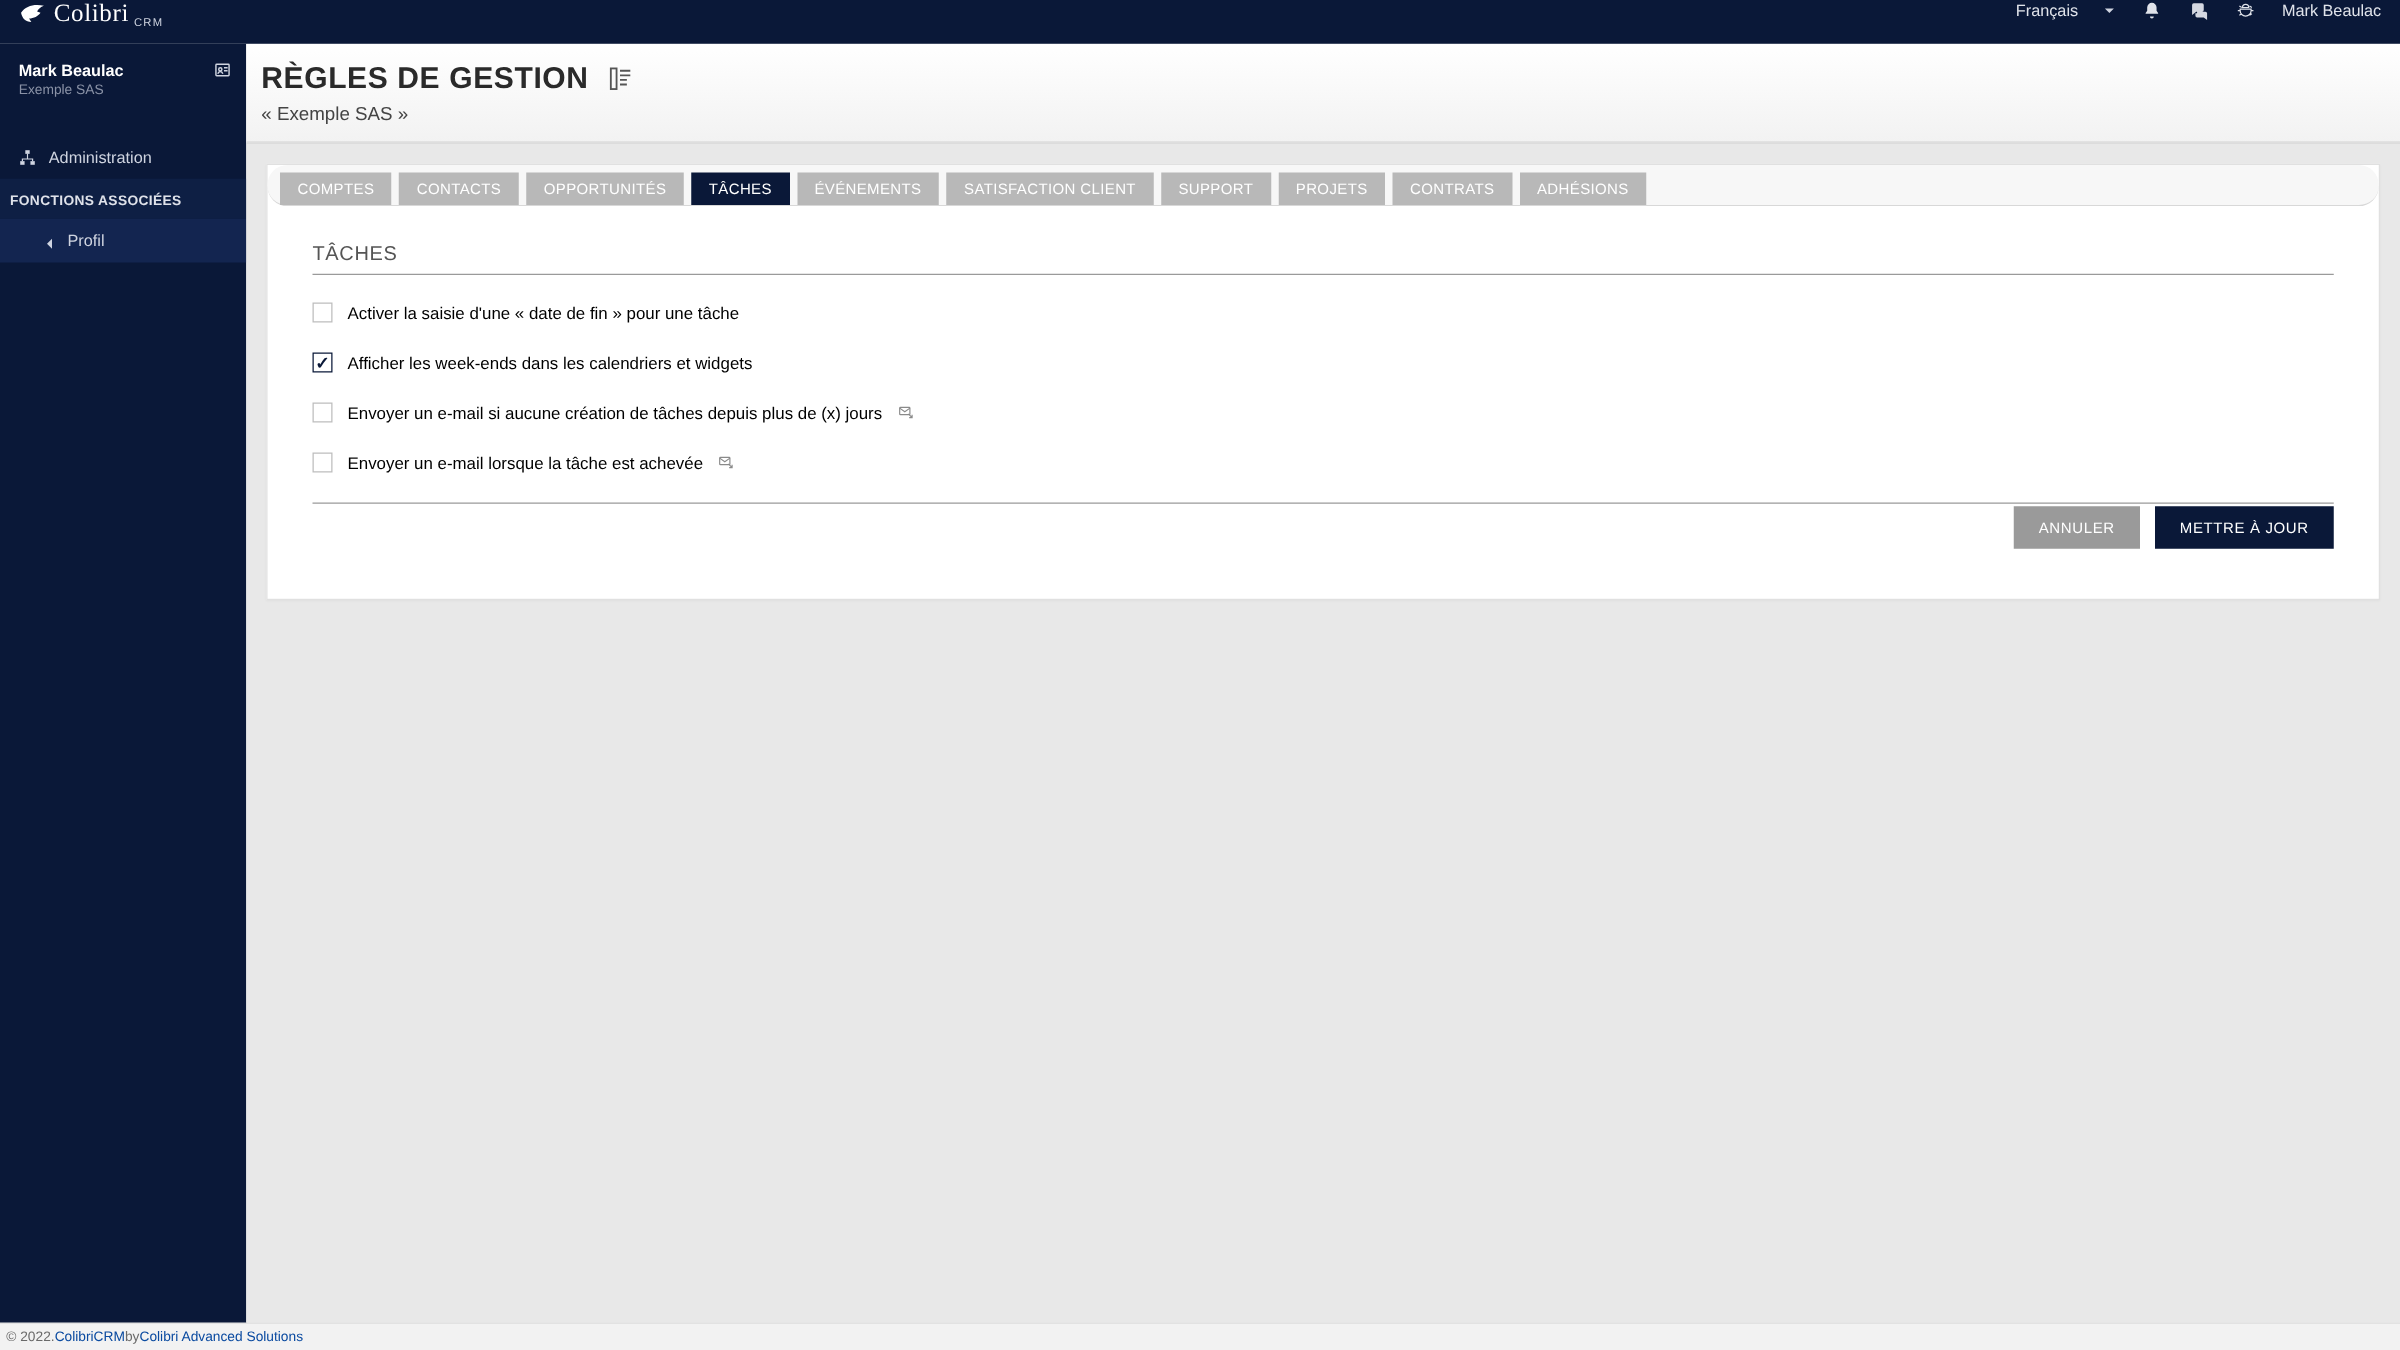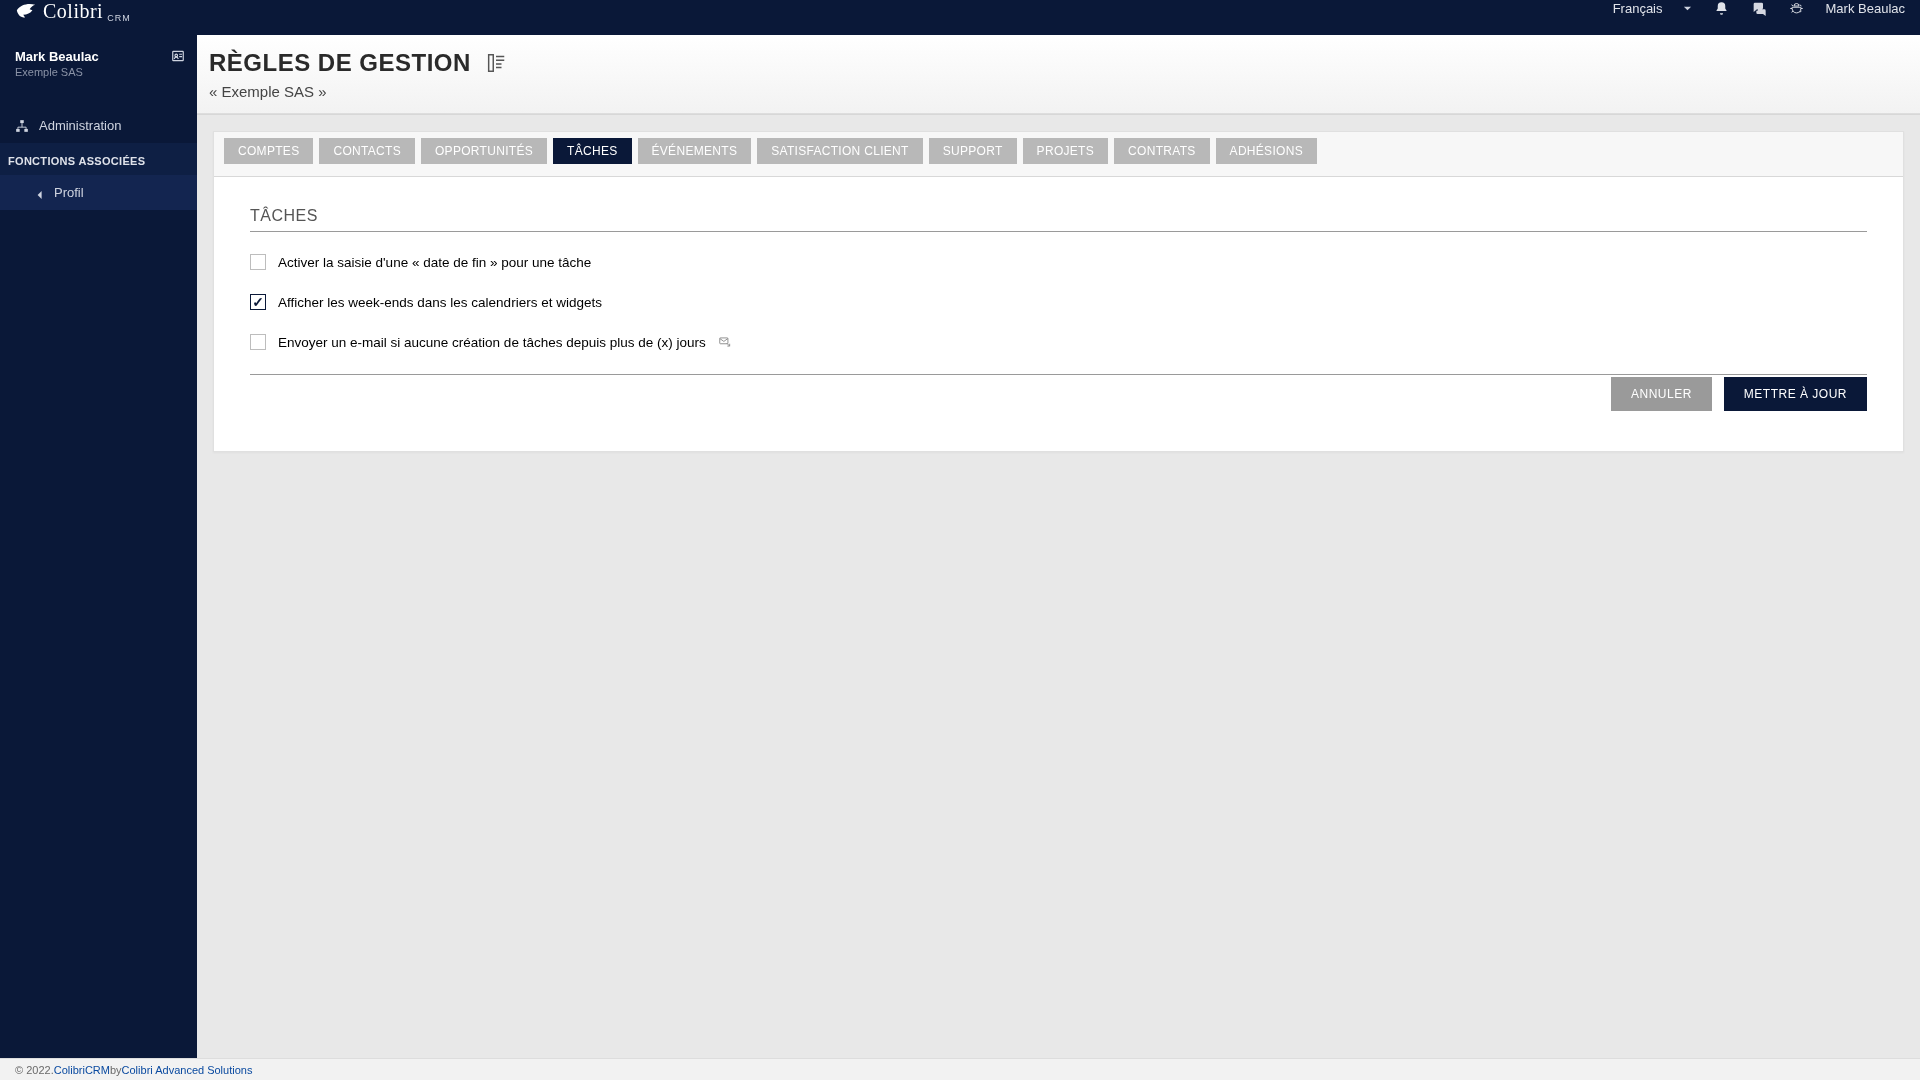--- a/index.html
+++ b/index.html
@@ -85,22 +85,23 @@
 
 .content-wrap { padding: 16px; }
 .card {
   background: #fff;
   border: 1px solid #e0e0e0;
   box-shadow: 0 1px 2px rgba(0,0,0,.04);
 }
 
 .tabs-bar {
   border-bottom: 1px solid #d8d8d8;
-  padding: 6px 6px 12px 10px;
+  padding: 6px 6px 0 10px;
   background: #f7f7f7;
+  border-radius: 16px;
 }
 .tabs { display: flex; gap: 6px; flex-wrap: wrap; }
 .tab {
   background: #b8b8b8;
   color: #fff;
   font-size: 12px;
   padding: 6px 14px;
   cursor: pointer;
   letter-spacing: 0.3px;
 }
@@ -150,21 +151,21 @@
 .btn-primary { background:#0a1838; }
 
 
 .footer {
   height: 22px;
   background: #f2f2f2;
   border-top: 1px solid #ddd;
   font-size: 11px;
   color: #6a6a6a;
   display:flex; align-items:center;
-  padding: 0 15px;
+  padding: 0 5px;
 }
 .footer a { color:#0a4aa0; text-decoration:none; }
 
 svg { display:block; }
 </style>
 </head>
 <body>
 
 <div class="top-header">
   <div class="logo-block">
@@ -296,20 +297,31 @@
             <span>Envoyer un e-mail si aucune création de tâches depuis plus de (x) jours</span>
             <span class="row-info-icon">
               <svg width="14" height="14" viewBox="0 0 24 24" fill="none" stroke="#8a8a8a" stroke-width="1.6">
                   <rect x="3" y="5" width="14" height="10" rx="1"></rect>
                   <path d="M3 6l7 5 7-5"></path>
                   <path d="M15 14l5 5m0-4v4h-4"></path>
                 </svg>
             </span>
           </div>
 
+          <div class="check-row">
+            <span class="checkbox"></span>
+            <span>Envoyer un e-mail lorsque la tâche est achevée</span>
+            <span class="row-info-icon">
+              <svg width="14" height="14" viewBox="0 0 24 24" fill="none" stroke="#8a8a8a" stroke-width="1.6">
+                  <rect x="3" y="5" width="14" height="10" rx="1"></rect>
+                  <path d="M3 6l7 5 7-5"></path>
+                  <path d="M15 14l5 5m0-4v4h-4"></path>
+                </svg>
+            </span>
+          </div>
 
           <div class="panel-footer">
             <button class="btn btn-secondary">ANNULER</button>
             <button class="btn btn-primary">METTRE À JOUR</button>
           </div>
         </div>
       </div>
     </div>
   </div>
 </div>

